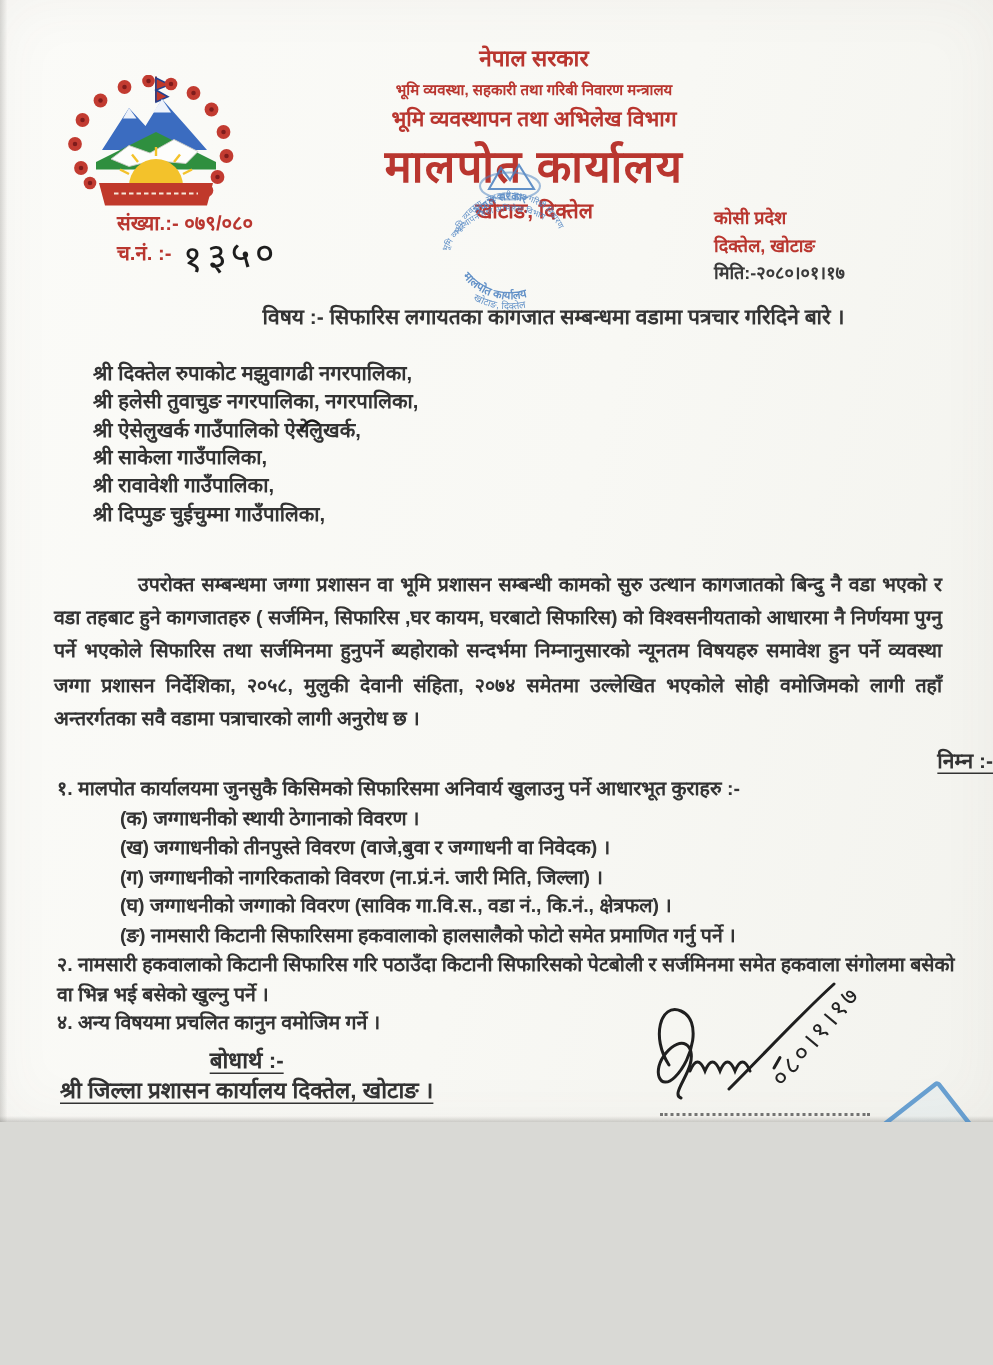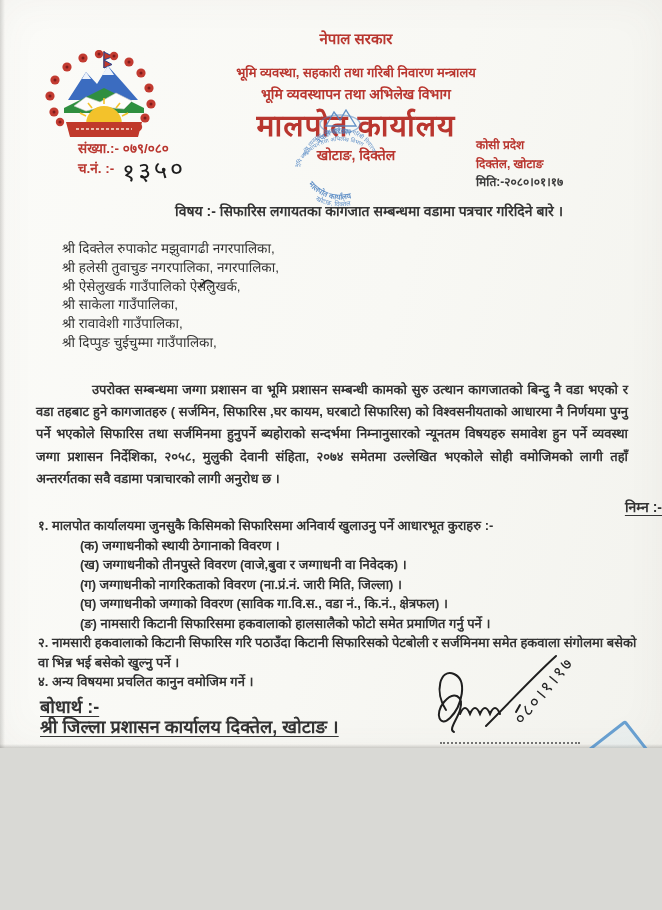--- a/index.html
+++ b/index.html
@@ -10,51 +10,51 @@
     box-shadow:inset 0 0 40px rgba(90,85,70,.05);
   }
   .edge-left{position:absolute;left:0;top:0;bottom:0;width:5px;
     background:linear-gradient(to right,rgba(60,60,55,.18),rgba(60,60,55,0));}
   .edge-bottom{position:absolute;left:0;right:0;bottom:0;height:4px;
     background:linear-gradient(to top,rgba(60,60,55,.22),rgba(60,60,55,0));}
   .red{color:#b9362f;}
   
   .header{position:absolute;left:95px;right:45px;top:28px;text-align:center;color:#b9362f;}
   .h1{font-size:15px;font-weight:700;}
-  .h2{font-size:13px;font-weight:700;margin-top:15px;}
+  .h2{font-size:10px;font-weight:700;margin-top:4px;}
   .h3{font-size:14px;font-weight:700;margin-top:3px;}
   .h-office{font-size:30px;font-weight:700;letter-spacing:1px;margin-top:1px;}
   .h-loc{font-size:14px;font-weight:700;margin-top:0px;}
   
   .emblem{position:absolute;left:42px;top:50px;}
   
   .refblock{position:absolute;left:46px;top:139px;font-size:13.5px;font-weight:700;color:#b9362f;line-height:20px;margin-left:32px;}
   .hand-no{display:inline-block;font-size:25px;font-weight:400;color:#1d1d1d;
     transform:rotate(-5deg);margin-left:8px;vertical-align:-6px;letter-spacing:3px;}
   
   .rightblock{position:absolute;left:476px;top:136px;font-size:12px;font-weight:700;line-height:18.5px;}
   .rightblock .dt{color:#3a3a3a;font-weight:600;}
   
   .round-stamp{position:absolute;left:270px;top:88px;opacity:.85;}
   
   .subject{position:absolute;left:0;right:0;top:201px;text-align:center;padding-left:76px;
     font-size:14px;color:#343434;font-weight:600;}
   
-  .addressees{position:absolute;left:62px;top:240px;font-size:13.5px;color:#333;line-height:18.8px;font-weight:400;}
+  .addressees{position:absolute;left:62px;top:240px;font-size:13.5px;color:#333;line-height:18.8px;font-weight:700;}
   .ink-caret{position:absolute;left:199px;top:277px;}
   
   .body-par{position:absolute;left:36px;top:379px;width:592px;text-align:justify;
     text-indent:56px;font-size:13px;line-height:22.2px;color:#333;font-weight:600;}
   
   .list-heading{position:absolute;left:0;right:0;top:497px;text-align:right;font-size:14px;color:#333;font-weight:700;}
   .list-heading span{text-decoration:underline;text-underline-offset:3px;}
   .list{position:absolute;left:38px;top:516px;width:600px;font-size:13px;color:#333;line-height:19.5px;font-weight:600;}
   .li.sub{padding-left:42px;}
   
-  .cc{position:absolute;left:40px;top:698px;font-size:18px;color:#333;line-height:19.5px;font-weight:700;}
+  .cc{position:absolute;left:40px;top:698px;font-size:15px;color:#333;line-height:19.5px;font-weight:700;text-align:center;}
   .cc div{text-decoration:underline;text-underline-offset:3px;}
   
   .sig-svg{position:absolute;left:430px;top:650px;}
   .hand-date{position:absolute;left:508px;top:714px;transform:rotate(-50deg);transform-origin:0 0;
     font-size:17px;color:#232323;letter-spacing:2px;white-space:nowrap;}
   .dotline{position:absolute;left:440px;top:742px;width:140px;border-top:2.5px dotted #4a4a4a;opacity:.75;}
   .sig-name{position:absolute;left:428px;top:748px;width:164px;text-align:center;font-size:14px;color:#2c2c2c;font-weight:600;}
   .sig-title{position:absolute;left:428px;top:767px;width:164px;text-align:center;font-size:13.5px;color:#2c2c2c;font-weight:600;}
   
   .rect-stamp{position:absolute;left:514px;top:758px;width:120px;padding:3px 8px 4px;

